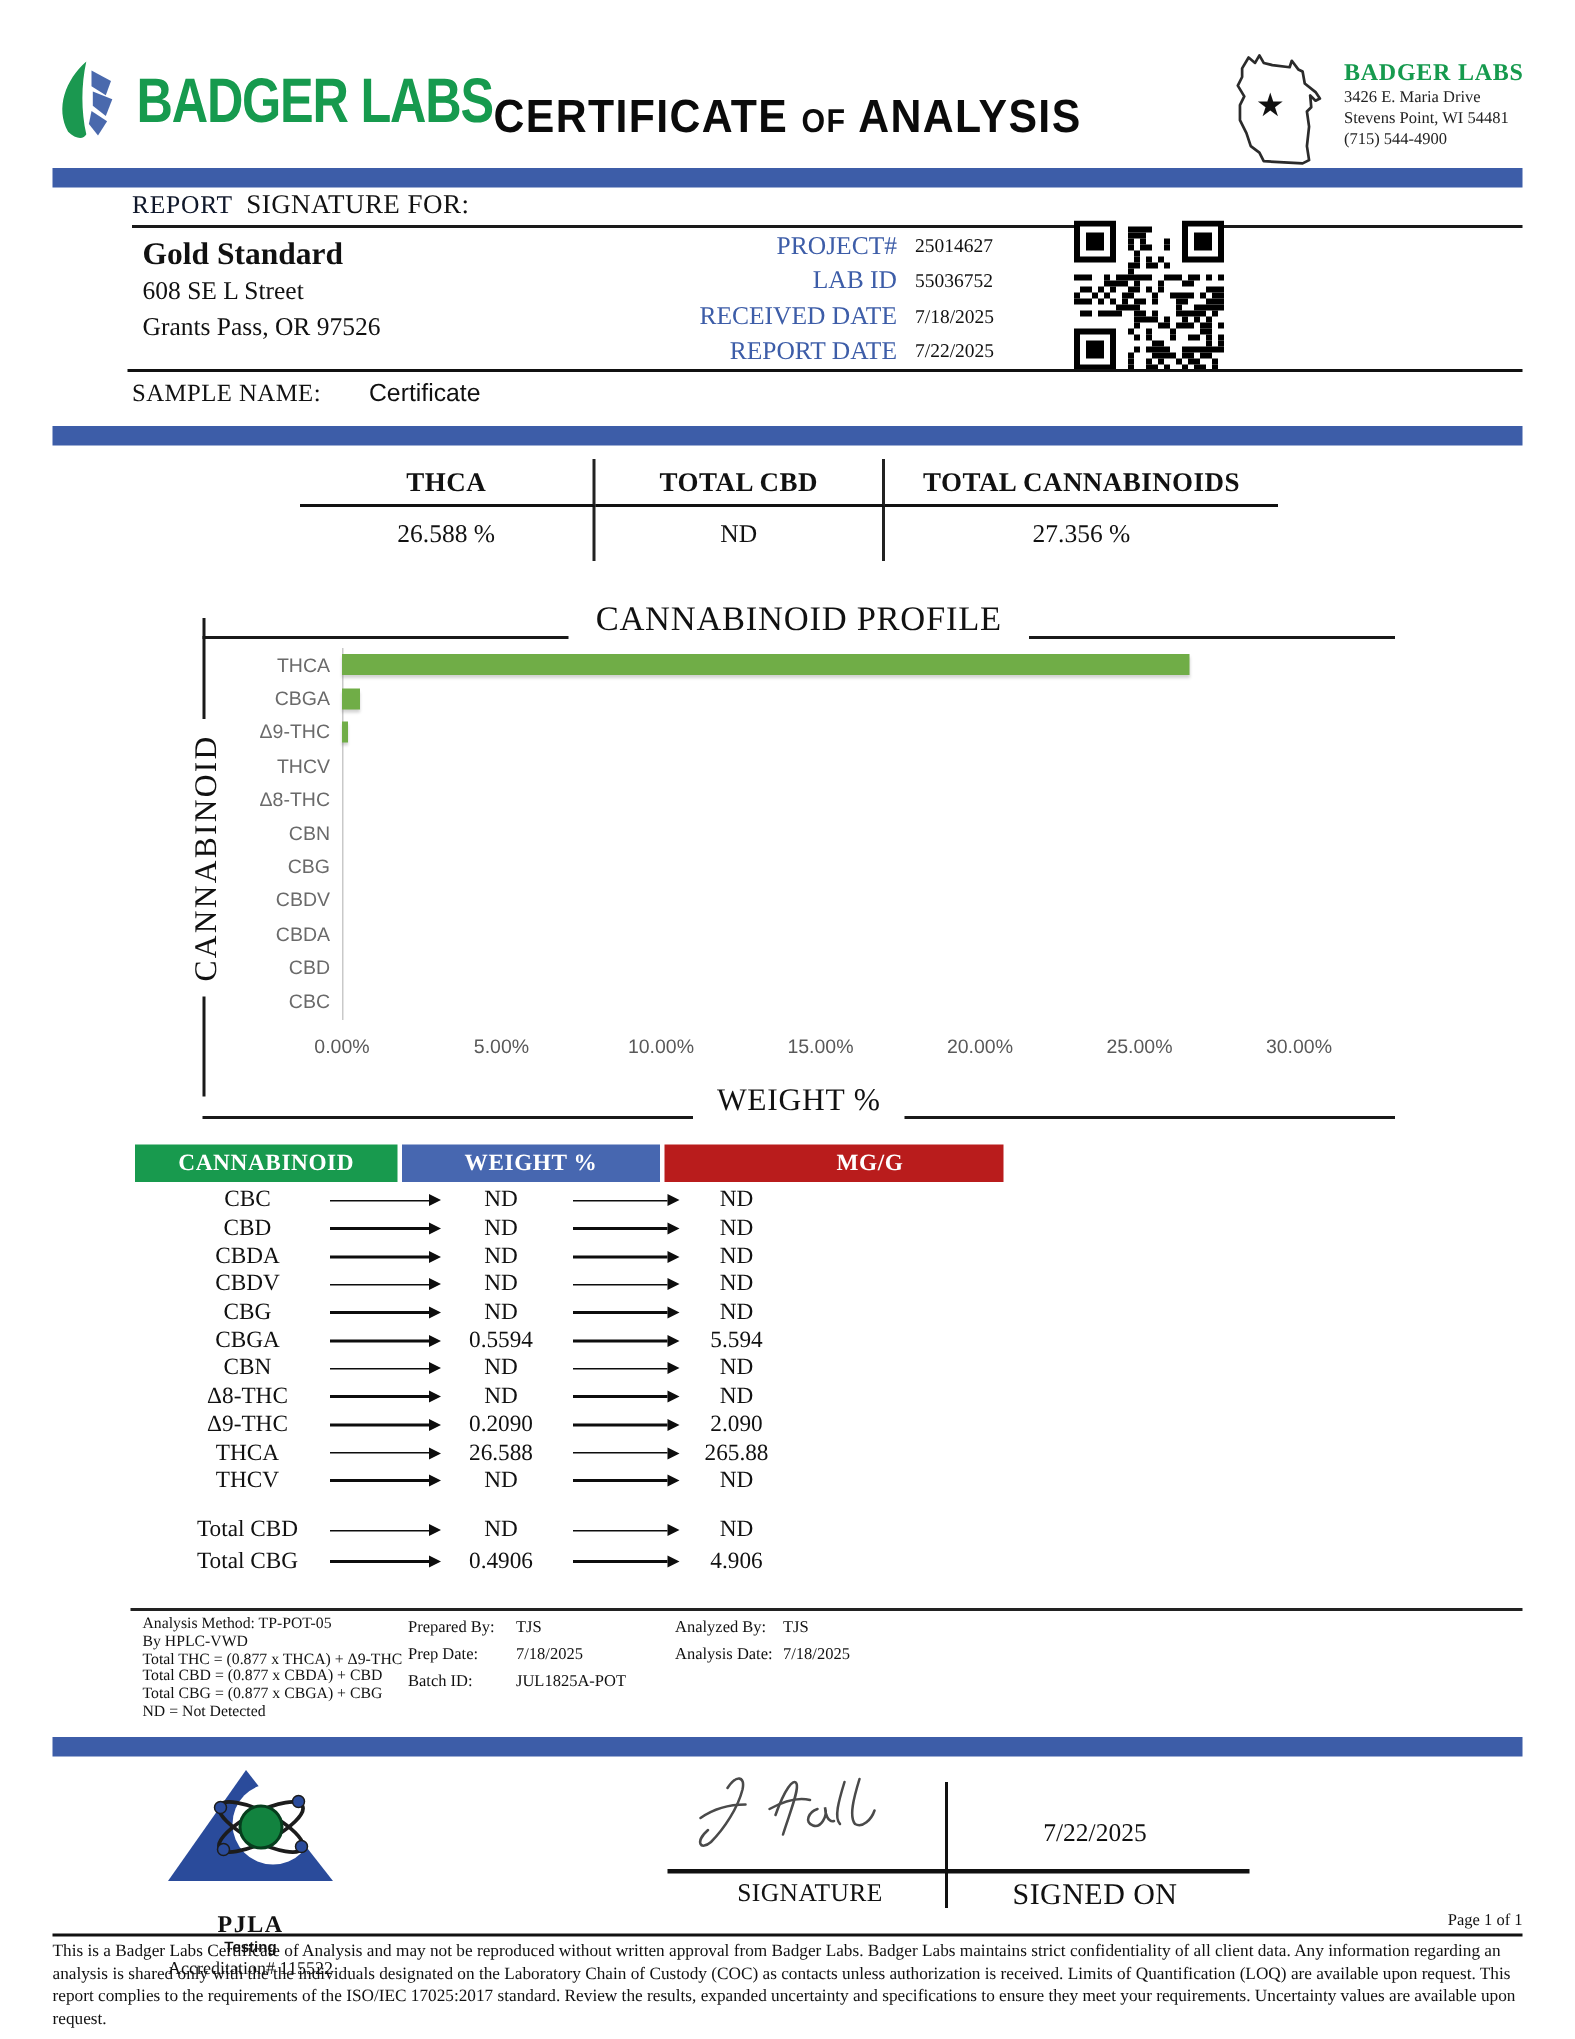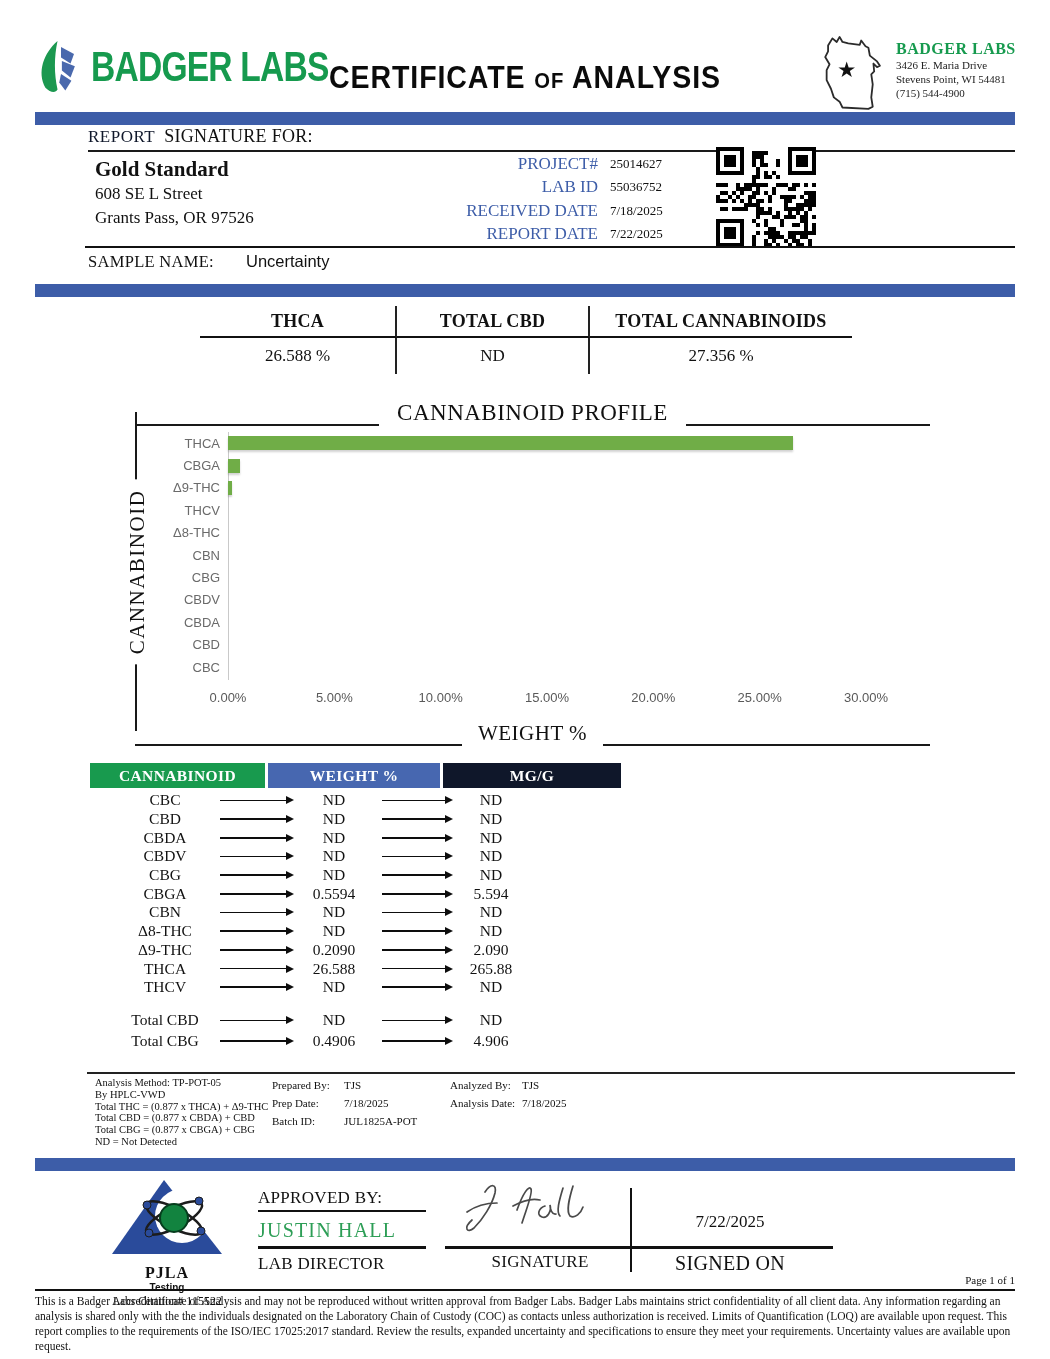--- a/index.html
+++ b/index.html
@@ -91,21 +91,21 @@
   #footrule{left:87px;top:1072px;width:928px;height:2px;background:#222;}
   #fn-left{position:absolute;left:95px;top:1077px;font-size:10.5px;line-height:11.8px;color:#111;}
   #fn-center{position:absolute;left:272px;top:1079px;font-size:11px;}
   #fn-right{position:absolute;left:450px;top:1079px;font-size:11px;}
   .fn-row{margin-bottom:6px;display:flex;}
   .fn-label{width:68px;}
   .fn-value{margin-left:4px;}
 
   
   #pjla{position:absolute;left:92px;top:1176px;width:150px;text-align:center;}
-  #pjla-name{font-size:16px;font-weight:bold;letter-spacing:1px;margin-top:4px;}
+  #pjla-name{font-size:16px;font-weight:bold;letter-spacing:1px;margin-top:14px;}
   #pjla-sub{font-size:10px;font-weight:bold;font-family:"Liberation Sans",sans-serif;}
   #pjla-accred{font-size:12px;margin-top:1px;white-space:nowrap;}
   #approved{position:absolute;left:258px;top:1188px;width:172px;text-align:left;}
   #approved-label{font-size:17px;letter-spacing:.3px;}
   .appr-line{height:2px;background:#111;margin-top:2px;width:168px;}
   #approver-name{font-size:20px;color:#2d9e56;letter-spacing:1.2px;margin-top:7px;}
   .appr-line2{height:2.5px;background:#111;margin-top:4px;width:168px;}
   #approver-title{font-size:17px;margin-top:5px;letter-spacing:.3px;}
   #sig-svg{position:absolute;left:455px;top:1176px;}
   #sig-vline{position:absolute;left:630px;top:1188px;width:2px;height:84px;background:#111;}
@@ -372,21 +372,21 @@
       <rect x="19" y="1" width="5" height="5" fill="#fff"></rect>
       <rect x="20" y="2" width="3" height="3" fill="#000"></rect>
       <rect x="0" y="18" width="7" height="7" fill="#000"></rect>
       <rect x="1" y="19" width="5" height="5" fill="#fff"></rect>
       <rect x="2" y="20" width="3" height="3" fill="#000"></rect>
     </svg>
 
   <div id="rule2" class="hrule"></div>
   <div id="sample-row">
     <span id="sample-label">SAMPLE NAME:</span>
-    <span id="sample-name">Uncertainty</span>
+    <span id="sample-name">Certificate</span>
   </div>
 
   <div id="bar2" class="blue-bar"></div>
 
   <div id="summary">
       <div class="sum-head sum-div">THCA</div>
       <div class="sum-head sum-div">TOTAL CBD</div>
       <div class="sum-head">TOTAL CANNABINOIDS</div>
       <div class="sum-val sum-div">26.588 %</div>
       <div class="sum-val sum-div">ND</div>
@@ -466,21 +466,21 @@
     <div id="chart-bottom-row" class="legend-row">
       <div class="tline"></div>
       <span id="chart-xlabel">WEIGHT %</span>
       <div class="tline"></div>
     </div>
   </div>
 
   <div id="res-head">
       <div class="res-head-cell" style="width: 175px; background: rgb(24, 154, 78);">CANNABINOID</div>
       <div class="res-head-cell" style="width: 172px; background: rgb(71, 103, 176);">WEIGHT %</div>
-      <div class="res-head-cell" style="width: 178px; background: #0f172a;">MG/G</div>
+      <div class="res-head-cell" style="width: 178px; background: #b91c1c; padding-left: 48px;">MG/G</div>
     </div>
   <div id="res-rows">
       <div class="rrow">
         <div class="rname">CBC</div>
         <div class="rarrow1">
           <div class="aline"></div>
           <div class="ahead"></div>
         </div>
         <div class="rval1">ND</div>
         <div class="rarrow2">
@@ -695,27 +695,20 @@
       <circle cx="47" cy="29" r="4" fill="#2a4b9b" stroke="#1c1c1c" stroke-width="1"></circle>
       <circle cx="101" cy="55" r="4" fill="#2a4b9b" stroke="#1c1c1c" stroke-width="1"></circle>
       <circle cx="49" cy="57" r="4" fill="#2a4b9b" stroke="#1c1c1c" stroke-width="1"></circle>
       <circle cx="99" cy="25" r="4" fill="#2a4b9b" stroke="#1c1c1c" stroke-width="1"></circle>
     </svg>
     <div id="pjla-name">PJLA</div>
     <div id="pjla-sub">Testing</div>
     <div id="pjla-accred">Accreditation# 115522</div>
   </div>
 
-  <div id="approved">
-    <div id="approved-label">APPROVED BY:</div>
-    <div class="appr-line"></div>
-    <div id="approver-name">JUSTIN HALL</div>
-    <div class="appr-line2"></div>
-    <div id="approver-title">LAB DIRECTOR</div>
-  </div>
 
   <svg id="sig-svg" width="170" height="66" viewBox="0 0 170 66">
     <g fill="none" stroke="#4a4a4a" stroke-width="1.7" stroke-linecap="round">
       <path d="M30,16 C36,7 42,8 40,17 C37,29 28,43 19,52 C12,58 8,52 17,44"></path>
       <path d="M12,36 C22,29 33,27 42,27"></path>
       <path d="M62,34 C68,17 74,9 76,13 C78,17 71,34 67,47"></path>
       <path d="M58,30 C67,25 77,22 85,24"></path>
       <path d="M90,30 C84,32 81,39 87,41 C92,43 97,35 95,29 C95,33 97,39 101,38"></path>
       <path d="M108,12 C104,25 101,36 105,40"></path>
       <path d="M118,10 C114,23 111,35 115,40 C120,43 126,37 128,31"></path>

